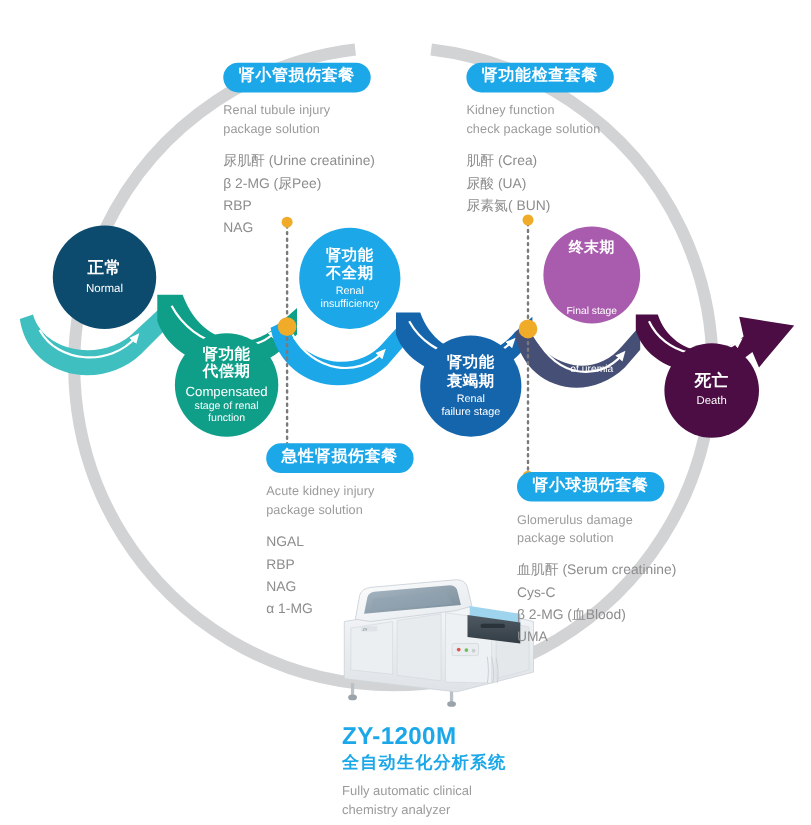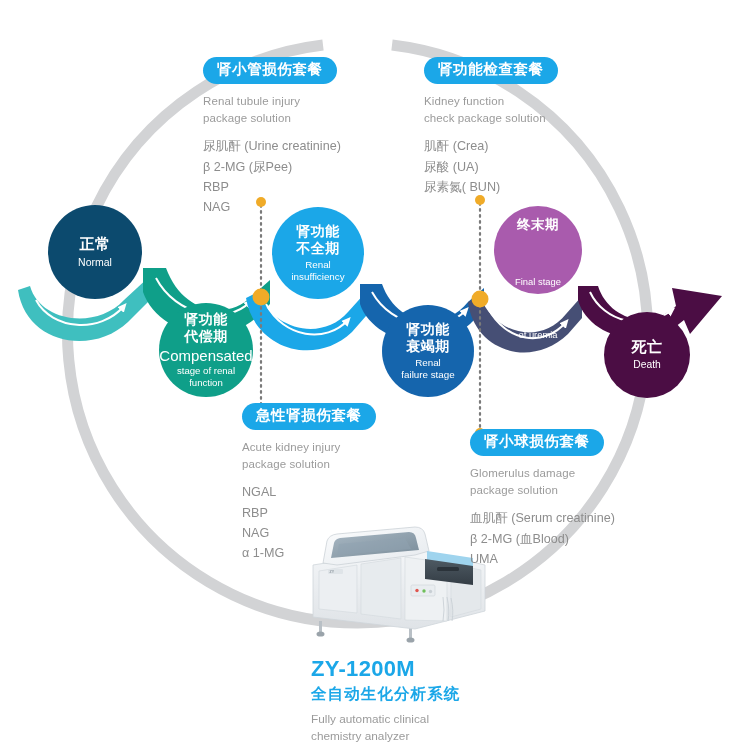--- a/index.html
+++ b/index.html
@@ -185,21 +185,21 @@
   </svg>
 
   <div class="bubble" style="left:48px;top:205px;width:94px;height:94px;background:#0c4a6e;">
     <div class="cn" style="font-size:15px;">正常</div>
     <div class="en" style="font-size:10.5px;">Normal</div>
   </div>
 
   <div class="bubble" style="left:159px;top:303px;width:94px;height:94px;background:#0f9f89;">
     <div class="cn" style="font-size:14px;">肾功能</div>
     <div class="cn" style="font-size:14px;">代偿期</div>
-    <div class="en" style="font-size:15px;">Compensated</div>
+    <div class="en" style="font-size:12px;">Compensated</div>
     <div class="en" style="font-size:9.6px;margin-top:0;">stage of renal</div>
     <div class="en" style="font-size:9.6px;margin-top:0;">function</div>
   </div>
 
   <div class="bubble" style="left:272px;top:207px;width:92px;height:92px;background:#1ba7e8;">
     <div class="cn" style="font-size:14px;">肾功能</div>
     <div class="cn" style="font-size:14px;">不全期</div>
     <div class="en" style="font-size:9.8px;">Renal</div>
     <div class="en" style="font-size:9.8px;margin-top:0;">insufficiency</div>
   </div>
@@ -282,20 +282,21 @@
   </div>
 
   <div class="pkg" style="left:470px;top:429px;">
     <div class="pkg-pill">肾小球损伤套餐</div>
     <div class="pkg-sub">
       <div>Glomerulus damage</div>
       <div>package solution</div>
     </div>
     <div class="pkg-items">
       <div class="pkg-item">血肌酐 (Serum creatinine)</div>
+      <div class="pkg-item">Cys-C</div>
       <div class="pkg-item">β 2-MG (血Blood)</div>
       <div class="pkg-item">UMA</div>
     </div>
   </div>
 
   <div id="product" style="left:311px;top:656px;">
     <div id="prod-model">ZY-1200M</div>
     <div id="prod-cn">全自动生化分析系统</div>
     <div id="prod-en">
       <div>Fully automatic clinical</div>

